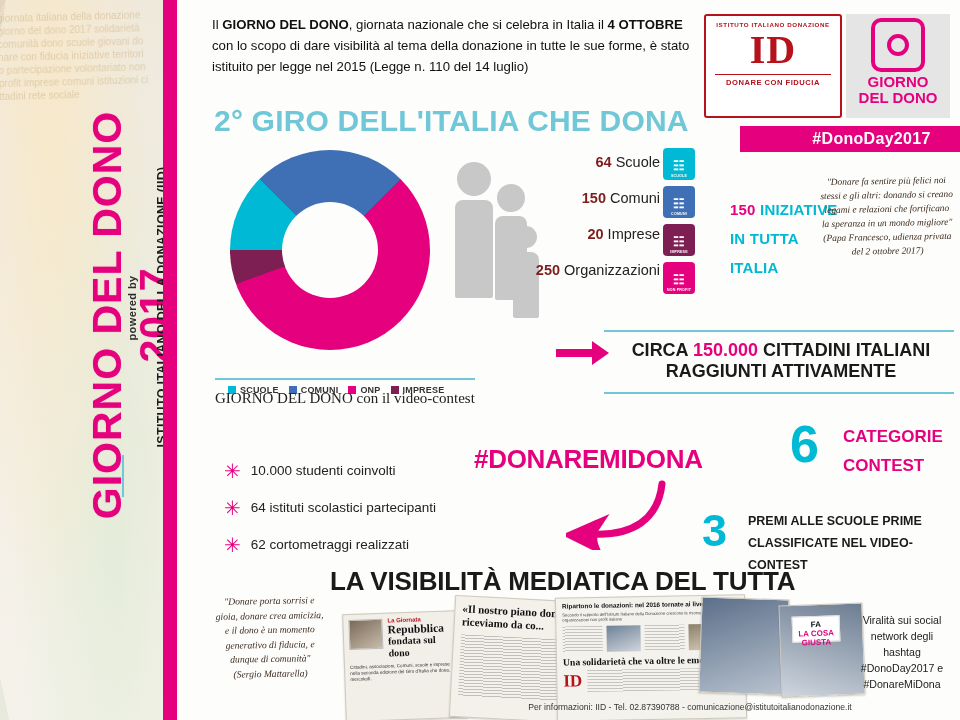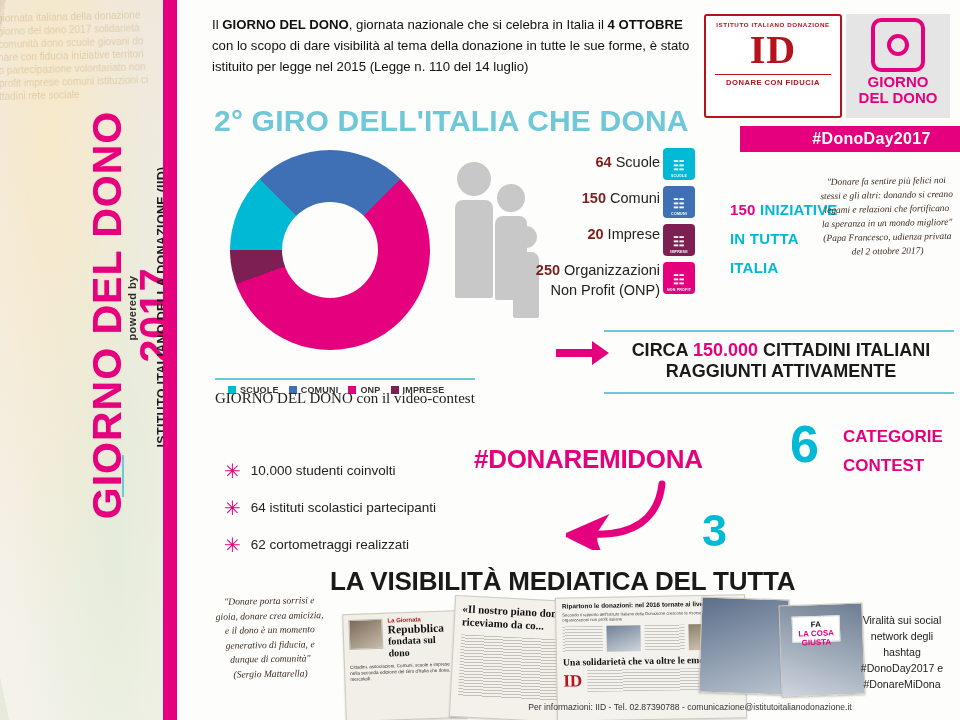--- a/index.html
+++ b/index.html
@@ -373,21 +373,21 @@
     <div class="person p-head" style="left:42px; top:24px; width:28px; height:28px;"></div>
     <div class="person p-body" style="left:40px; top:56px; width:32px; height:84px;"></div>
     <div class="person p-head" style="left:60px; top:66px; width:22px; height:22px;"></div>
     <div class="person p-body" style="left:58px; top:92px; width:26px; height:66px;"></div>
   </div>
 
   <div id="counts">
       <div class="row"><span class="n">64</span><span> Scuole</span></div>
       <div class="row"><span class="n">150</span><span> Comuni</span></div>
       <div class="row"><span class="n">20</span><span> Imprese</span></div>
-      <div class="row two"><span class="n">250</span><span> Organizzazioni</span><div>Non Profit (ONP)</div></div>
+      <div class="row two"><span class="n">250</span><span> Organizzazioni</span></div>
     </div>
   <div id="icon-col">
       <div class="mini-icon" style="background: rgb(0, 185, 212);">
         <div class="gl">☷</div>
         <div>SCUOLE</div>
       </div>
       <div class="mini-icon" style="background: rgb(63, 111, 181);">
         <div class="gl">☷</div>
         <div>COMUNI</div>
       </div>
@@ -447,20 +447,24 @@
     <path d="M96 4 C92 40 66 56 26 54 L34 42 L4 55 L30 68 L26 58" fill="none" stroke="#e5007e" stroke-width="7" stroke-linecap="round"></path>
     <path d="M30 40 L2 55 L32 69 Z" fill="#e5007e"></path>
   </svg>
 
   <div id="six">6</div>
   <div id="cat-lines">
     <div>CATEGORIE</div>
     <div>CONTEST</div>
   </div>
   <div id="three">3</div>
+  <div id="premi-lines">
+    <div>PREMI ALLE SCUOLE PRIME</div>
+    <div>CLASSIFICATE NEL VIDEO-CONTEST</div>
+  </div>
 
   <div id="visibilita">LA VISIBILITÀ MEDIATICA DEL TUTTA</div>
 
   <div id="matta">
     <div>"Donare porta sorrisi e gioia, donare crea amicizia, e il dono è un momento generativo di fiducia, e dunque di comunità"</div>
     <div>(Sergio Mattarella)</div>
   </div>
 
   <div class="clip" id="clip-rep">
     <div style="padding:4px 5px;">

